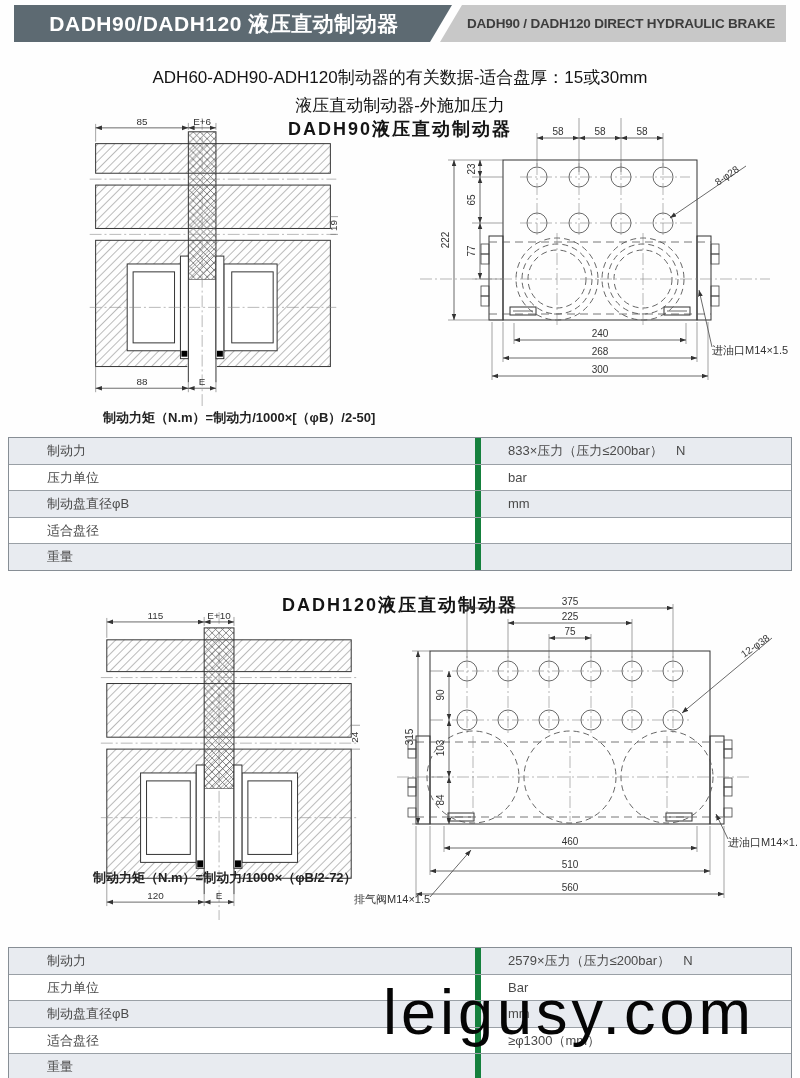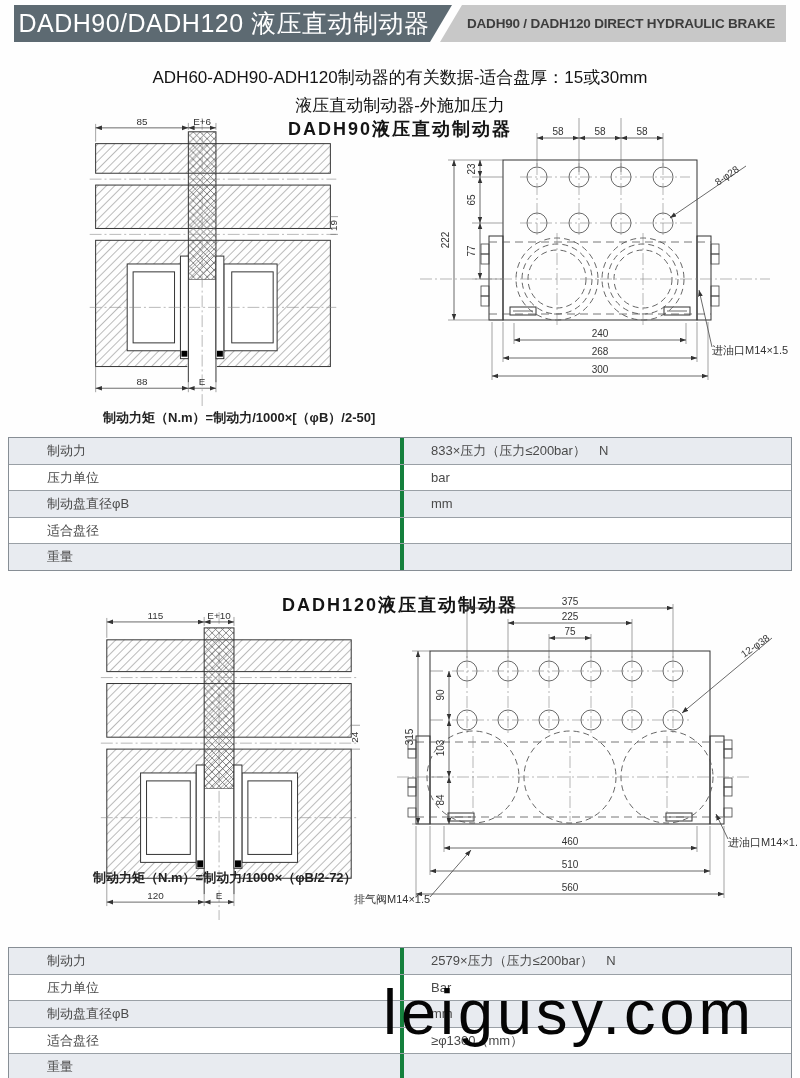--- a/index.html
+++ b/index.html
@@ -3,21 +3,21 @@
 <meta charset="utf-8">
 <style>
   html,body{margin:0;padding:0;background:#fff;}
   .page{position:relative;width:800px;height:1078px;background:#fefefe;overflow:hidden;
         font-family:"Liberation Sans",sans-serif;}
   
   .hdr{position:absolute;top:5px;left:14px;width:772px;height:37px;}
   .hdr-l{position:absolute;left:0;top:0;width:438px;height:100%;background:#5d6a72;
          clip-path:polygon(0 0,100% 0,calc(100% - 22px) 100%,0 100%);
          display:flex;align-items:center;justify-content:center;}
-  .hdr-l span{color:#fff;font-weight:normal;font-size:25px;letter-spacing:0.5px;padding-right:18px;}
+  .hdr-l span{color:#fff;font-weight:bold;font-size:21px;letter-spacing:0.5px;padding-right:18px;}
   .hdr-r{position:absolute;left:426px;top:0;right:0;height:100%;background:#c8c8c8;
          clip-path:polygon(22px 0,100% 0,100% 100%,0 100%);
          display:flex;align-items:center;justify-content:center;}
   .hdr-r span{color:#3d3d3d;font-weight:bold;font-size:13.5px;letter-spacing:-0.2px;padding-left:16px;}
   
   .t-line{position:absolute;left:0;width:100%;text-align:center;color:#141414;margin-top:8px;}
   .intro1{top:58px;font-size:17px;font-weight:500;}
   .intro2{top:86px;font-size:17px;font-weight:500;}
   .sec-title{font-size:18px;font-weight:700;letter-spacing:2px;}
   .st90{top:109px;}
@@ -26,21 +26,21 @@
   .formula{position:absolute;font-size:13px;font-weight:600;color:#222;}
   .f90{left:103px;top:409px;}
   .f120{left:93px;top:869px;}
   
   .tbl{position:absolute;left:8px;width:784px;border:1px solid #878e95;box-sizing:border-box;}
   .tb1{top:437px;}
   .tb2{top:947px;}
   .trow{display:flex;height:25.6px;line-height:25.6px;font-size:13px;color:#4a4a4a;background:#fff;}
   .trow + .trow{border-top:1px solid #9aa0a6;}
   .trow.shade{background:#e8ebf0;}
-  .cl-l{width:395px;box-sizing:border-box;padding-left:38px;border-right:4px solid #15803d;
+  .cl-l{width:472px;box-sizing:border-box;padding-left:38px;border-right:6px solid #15803d;
         white-space:nowrap;overflow:hidden;}
   .cl-v{flex:1;box-sizing:border-box;padding-left:27px;white-space:nowrap;overflow:hidden;}
   
   .drw{position:absolute;}
   svg .ol{stroke:#333;stroke-width:1;}
   svg .thin{stroke:#444;stroke-width:0.8;fill:none;}
   svg .dim{stroke:#444;stroke-width:0.8;}
   svg .xt{stroke:#666;stroke-width:0.6;}
   svg .clin{stroke:#888;stroke-width:0.6;stroke-dasharray:12 3 2 3;fill:none;}
   svg .dsh{stroke:#555;stroke-width:0.8;stroke-dasharray:8 5;fill:none;}

